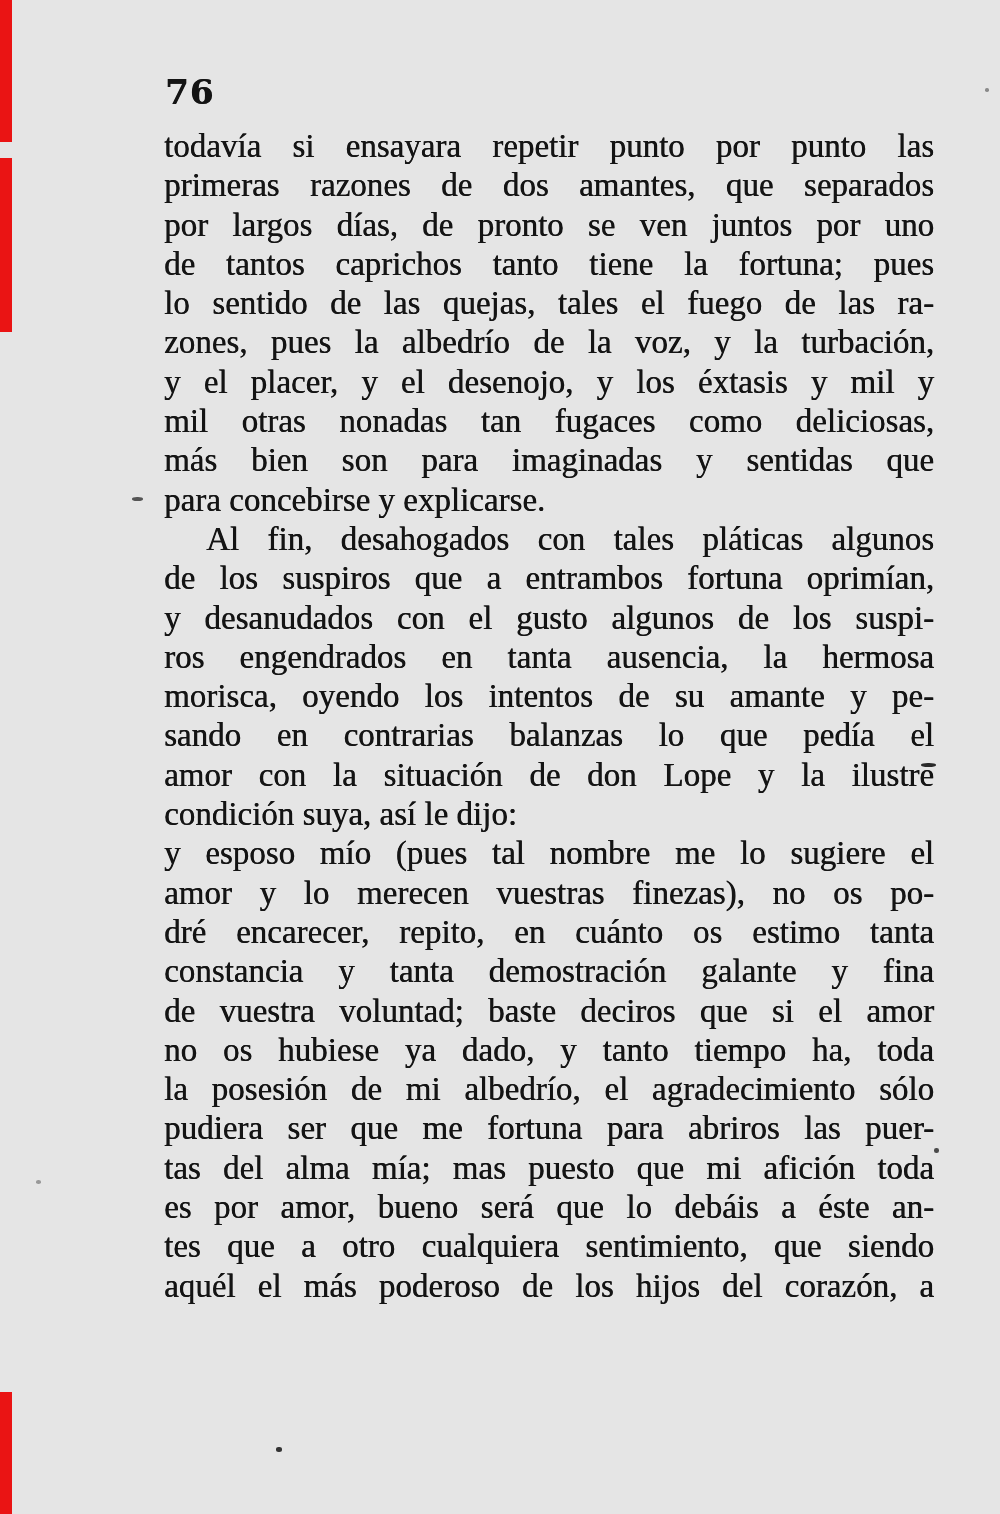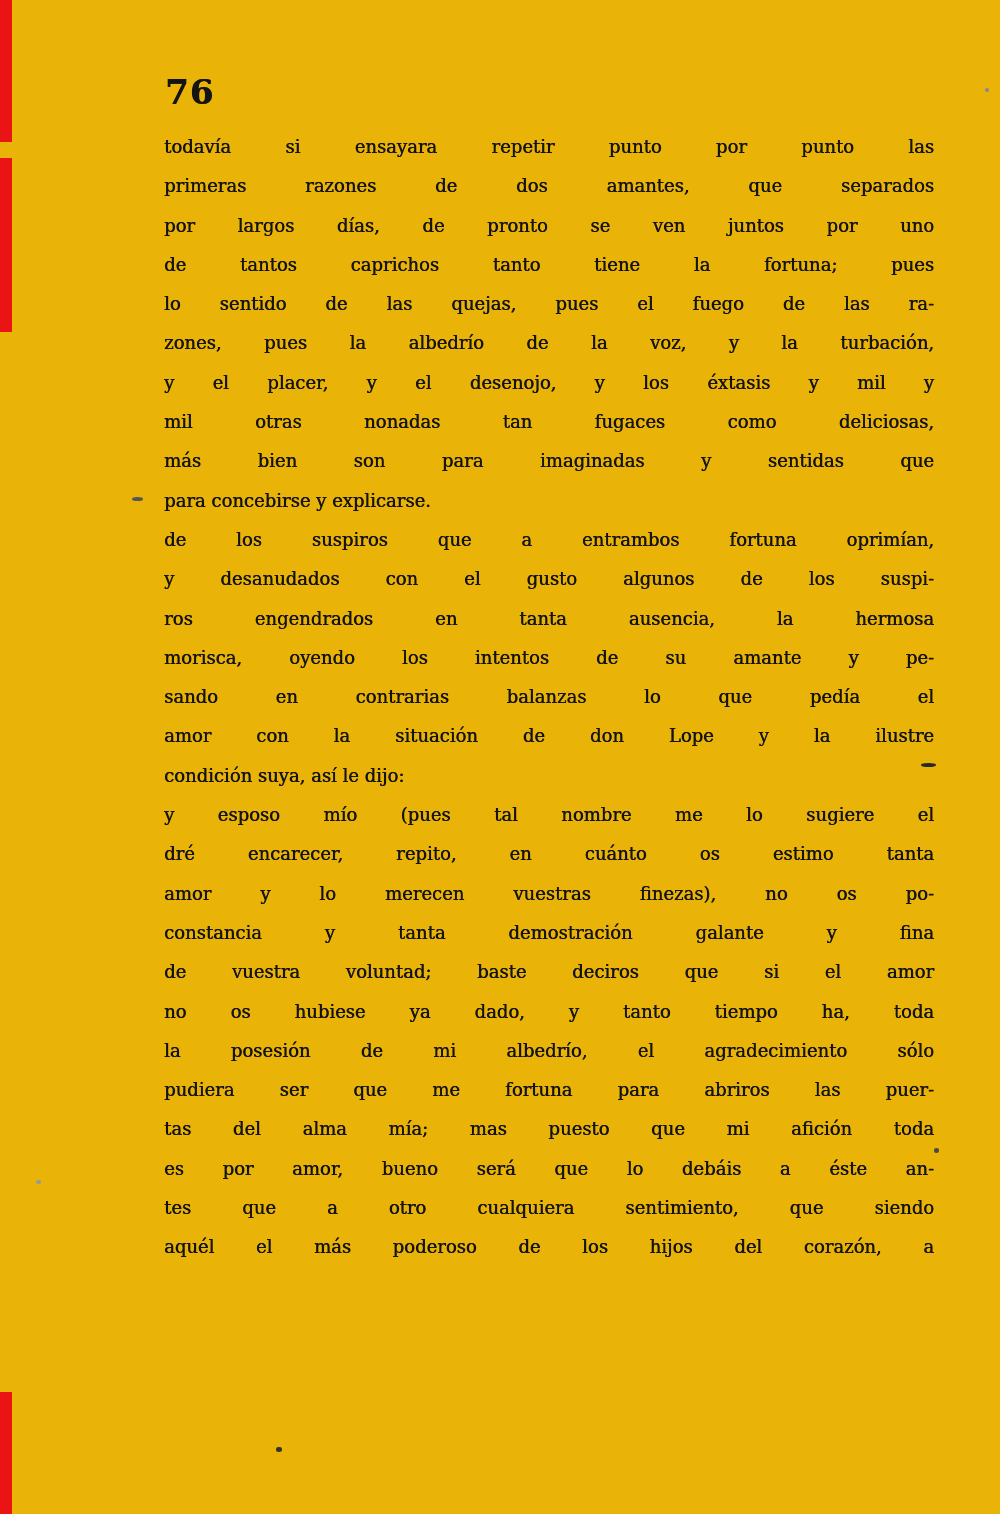--- a/index.html
+++ b/index.html
@@ -27,65 +27,67 @@
   }
   .textblock {
     position: absolute;
     left: 164px;
     top: 127px;
     width: 770px;
   }
   .line {
     height: 39.3px;
     line-height: 39.3px;
-    font-size: 18px;
+    font-size: 33px;
     text-align: justify;
     text-align-last: justify;
     white-space: nowrap;
     text-shadow: 0.45px 0 0 currentColor;
+    font-family: Liberation Serif, serif;
   }
   .line.indent { padding-left: 42px; }
   .line.end { text-align-last: left; }
   .stripe {
     position: absolute;
     left: 0;
   }
   .speck {
     position: absolute;
     border-radius: 45%;
   }
 </style>
 </head>
 <body>
 
-<div class="page" style="background: #eab308; color: rgb(20, 20, 20);">
+<div class="page" style="background: #e5e5e5; color: rgb(20, 20, 20);">
 
   <div class="pagenum">76</div>
 
   <div class="textblock">
       <div class="line">todavía si ensayara repetir punto por punto las</div>
       <div class="line">primeras razones de dos amantes, que separados</div>
       <div class="line">por largos días, de pronto se ven juntos por uno</div>
       <div class="line">de tantos caprichos tanto tiene la fortuna; pues</div>
-      <div class="line">lo sentido de las quejas, pues el fuego de las ra-</div>
+      <div class="line">lo sentido de las quejas, tales el fuego de las ra-</div>
       <div class="line">zones, pues la albedrío de la voz, y la turbación,</div>
       <div class="line">y el placer, y el desenojo, y los éxtasis y mil y</div>
       <div class="line">mil otras nonadas tan fugaces como deliciosas,</div>
       <div class="line">más bien son para imaginadas y sentidas que</div>
       <div class="line end">para concebirse y explicarse.</div>
+      <div class="line indent">Al fin, desahogados con tales pláticas algunos</div>
       <div class="line">de los suspiros que a entrambos fortuna oprimían,</div>
       <div class="line">y desanudados con el gusto algunos de los suspi-</div>
       <div class="line">ros engendrados en tanta ausencia, la hermosa</div>
       <div class="line">morisca, oyendo los intentos de su amante y pe-</div>
       <div class="line">sando en contrarias balanzas lo que pedía el</div>
       <div class="line">amor con la situación de don Lope y la ilustre</div>
       <div class="line end">condición suya, así le dijo:</div>
       <div class="line">y esposo mío (pues tal nombre me lo sugiere el</div>
+      <div class="line">amor y lo merecen vuestras finezas), no os po-</div>
       <div class="line">dré encarecer, repito, en cuánto os estimo tanta</div>
-      <div class="line">amor y lo merecen vuestras finezas), no os po-</div>
       <div class="line">constancia y tanta demostración galante y fina</div>
       <div class="line">de vuestra voluntad; baste deciros que si el amor</div>
       <div class="line">no os hubiese ya dado, y tanto tiempo ha, toda</div>
       <div class="line">la posesión de mi albedrío, el agradecimiento sólo</div>
       <div class="line">pudiera ser que me fortuna para abriros las puer-</div>
       <div class="line">tas del alma mía; mas puesto que mi afición toda</div>
       <div class="line">es por amor, bueno será que lo debáis a éste an-</div>
       <div class="line">tes que a otro cualquiera sentimiento, que siendo</div>
       <div class="line">aquél el más poderoso de los hijos del corazón, a</div>
     </div>

